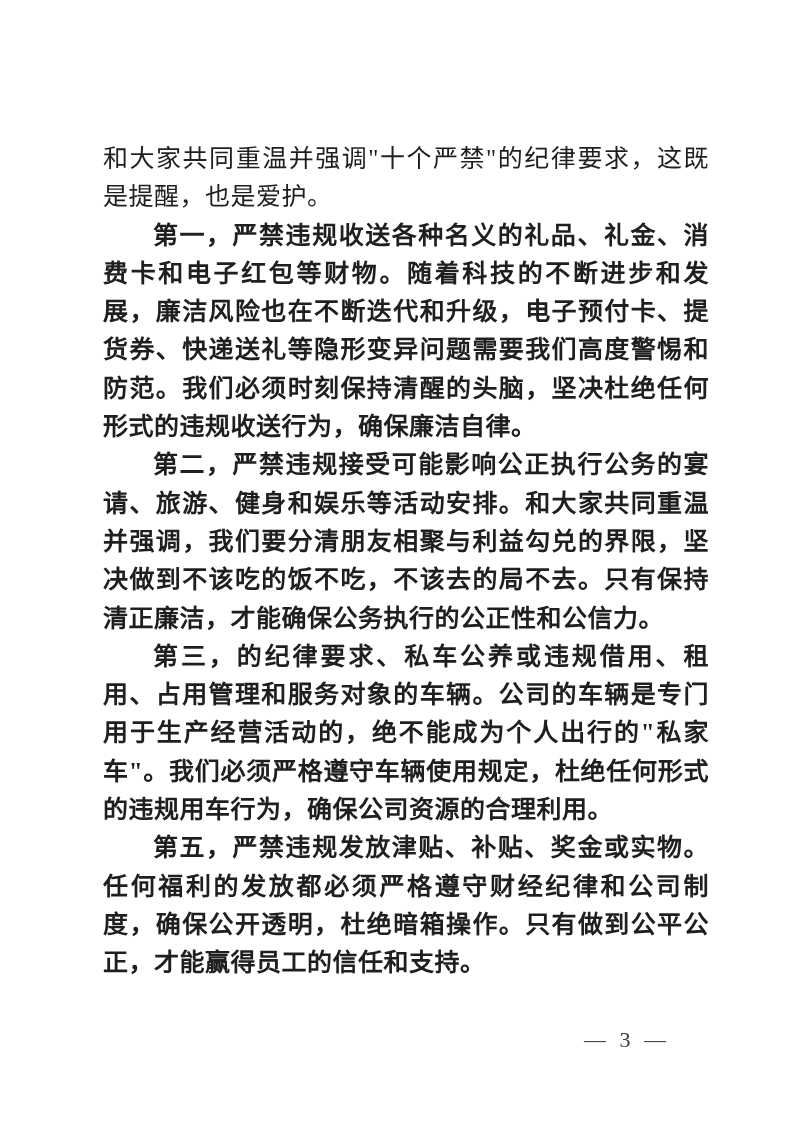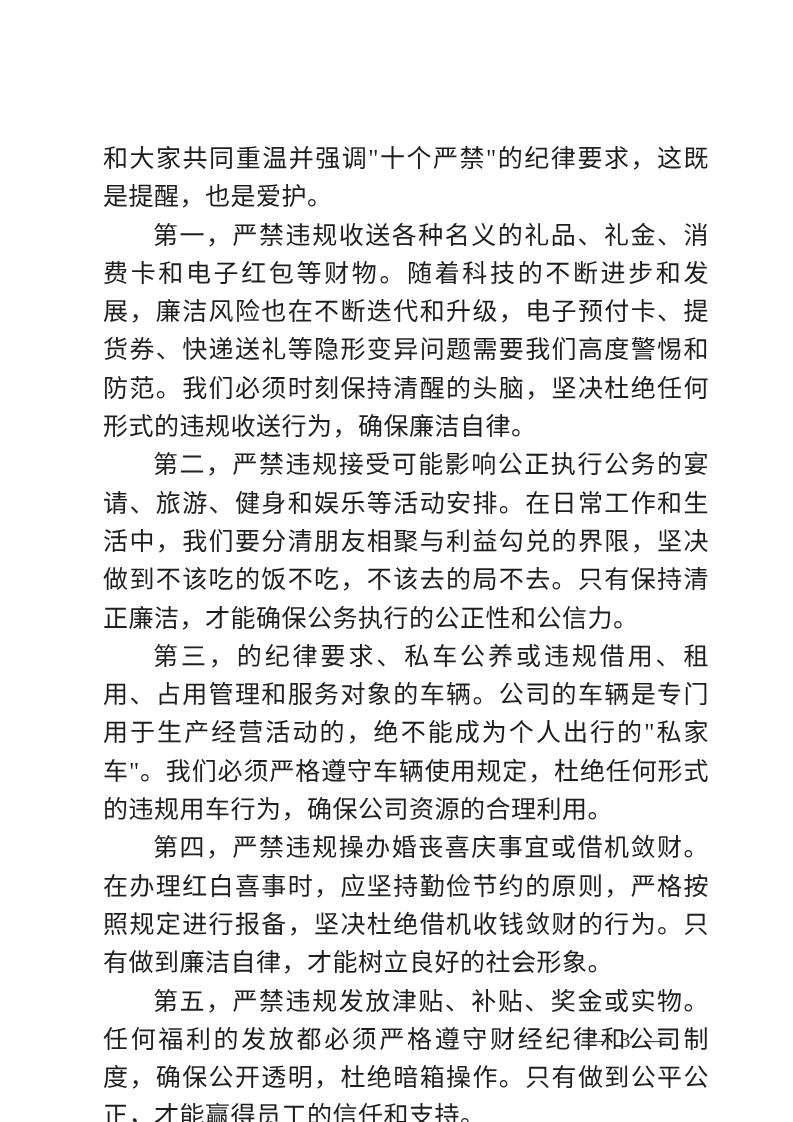--- a/index.html
+++ b/index.html
@@ -27,38 +27,38 @@
     padding: 0;
     font-size: 25px;
     line-height: 38.3px;
     text-align: justify;
     text-justify: inter-ideograph;
     letter-spacing: 0.5px;
     overflow-wrap: anywhere;
   }
   .doc-body p.indent {
     text-indent: 2em;
+    font-weight: bold;
   }
   .page-number {
     position: absolute;
     top: 1026px;
     right: 123px;
     font-size: 22px;
     line-height: 28px;
     color: #3a3a3a;
     letter-spacing: 4px;
     white-space: nowrap;
   }
 </style>
 </head>
 <body>
 
 <div class="page">
   <div class="doc-body" id="doc-body">
       <p>和大家共同重温并强调"十个严禁"的纪律要求，这既是提醒，也是爱护。</p>
       <p class="indent">第一，严禁违规收送各种名义的礼品、礼金、消费卡和电子红包等财物。随着科技的不断进步和发展，廉洁风险也在不断迭代和升级，电子预付卡、提货券、快递送礼等隐形变异问题需要我们高度警惕和防范。我们必须时刻保持清醒的头脑，坚决杜绝任何形式的违规收送行为，确保廉洁自律。</p>
-      <p class="indent">第二，严禁违规接受可能影响公正执行公务的宴请、旅游、健身和娱乐等活动安排。在日常工作和生活中，我们要分清朋友相聚与利益勾兑的界限，坚决做到不该吃的饭不吃，不该去的局不去。只有保持清正廉洁，才能确保公务执行的公正性和公信力。</p>
+      <p class="indent">第二，严禁违规接受可能影响公正执行公务的宴请、旅游、健身和娱乐等活动安排。和大家共同重温并强调，我们要分清朋友相聚与利益勾兑的界限，坚决做到不该吃的饭不吃，不该去的局不去。只有保持清正廉洁，才能确保公务执行的公正性和公信力。</p>
       <p class="indent">第三，的纪律要求、私车公养或违规借用、租用、占用管理和服务对象的车辆。公司的车辆是专门用于生产经营活动的，绝不能成为个人出行的"私家车"。我们必须严格遵守车辆使用规定，杜绝任何形式的违规用车行为，确保公司资源的合理利用。</p>
-      <p class="indent">第四，严禁违规操办婚丧喜庆事宜或借机敛财。在办理红白喜事时，应坚持勤俭节约的原则，严格按照规定进行报备，坚决杜绝借机收钱敛财的行为。只有做到廉洁自律，才能树立良好的社会形象。</p>
       <p class="indent">第五，严禁违规发放津贴、补贴、奖金或实物。任何福利的发放都必须严格遵守财经纪律和公司制度，确保公开透明，杜绝暗箱操作。只有做到公平公正，才能赢得员工的信任和支持。</p>
     </div>
   <div class="page-number">— 3 —</div>
 </div>
 
 </body></html>

